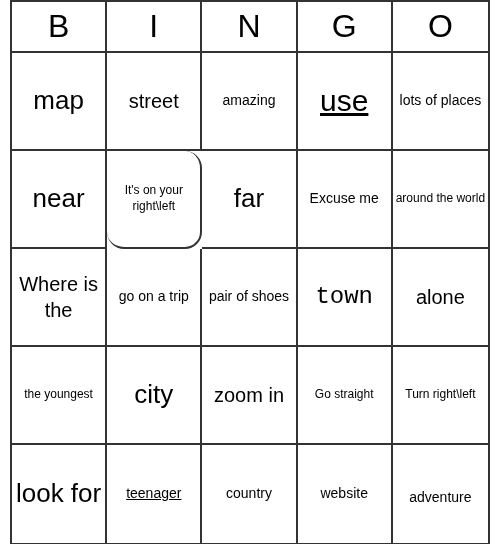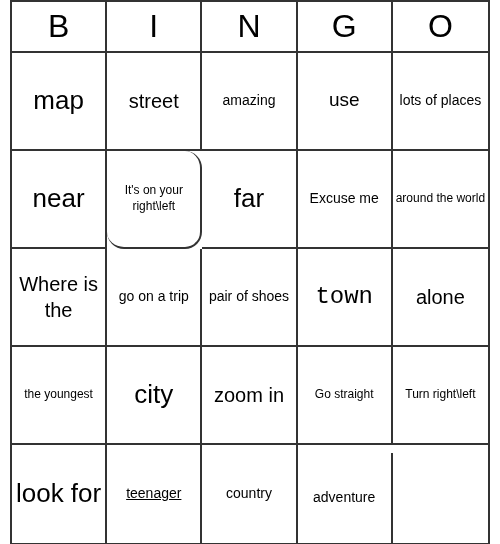--- a/index.html
+++ b/index.html
@@ -80,35 +80,36 @@
   <div class="bingo-header-cell">B</div>
       <div class="bingo-header-cell">I</div>
       <div class="bingo-header-cell">N</div>
       <div class="bingo-header-cell">G</div>
       <div class="bingo-header-cell">O</div>
     </div>
   <div class="bingo-grid">
   <div class="bingo-cell" style="font-size: 26px;">map</div>
       <div class="bingo-cell" style="font-size: 20px;">street</div>
       <div class="bingo-cell" style="font-size: 14px;">amazing</div>
-      <div class="bingo-cell" style="font-size: 19px;">use</div>
+      <div class="bingo-cell" style="font-size: 30px; text-decoration: underline;">use</div>
       <div class="bingo-cell" style="font-size: 14px;">lots of places</div>
       <div class="bingo-cell" style="font-size: 26px;">near</div>
       <div class="bingo-cell" style="font-size: 12px; border-radius: 17px;">It's on your right\left</div>
       <div class="bingo-cell" style="font-size: 26px;">far</div>
       <div class="bingo-cell" style="font-size: 14px;">Excuse me</div>
       <div class="bingo-cell" style="font-size: 12px;">around the world</div>
       <div class="bingo-cell" style="font-size: 20px;">Where is the</div>
       <div class="bingo-cell" style="font-size: 14px;">go on a trip</div>
       <div class="bingo-cell" style="font-size: 14px;">pair of shoes</div>
       <div class="bingo-cell" style="font-size: 24px; font-family: Liberation Mono, monospace;">town</div>
       <div class="bingo-cell" style="font-size: 20px;">alone</div>
       <div class="bingo-cell" style="font-size: 12px;">the youngest</div>
       <div class="bingo-cell" style="font-size: 26px;">city</div>
       <div class="bingo-cell" style="font-size: 20px;">zoom in</div>
       <div class="bingo-cell" style="font-size: 12px;">Go straight</div>
       <div class="bingo-cell" style="font-size: 12px;">Turn right\left</div>
       <div class="bingo-cell" style="font-size: 26px;">look for</div>
       <div class="bingo-cell" style="font-size: 14px; text-decoration: underline;">teenager</div>
       <div class="bingo-cell" style="font-size: 14px; text-align: center;">country</div>
+      <div class="bingo-cell" style="font-size: 14px;">website</div>
       <div class="bingo-cell" style="font-size: 14px; margin-top: 8px;">adventure</div>
     </div>
 </div>
 
 </body></html>

